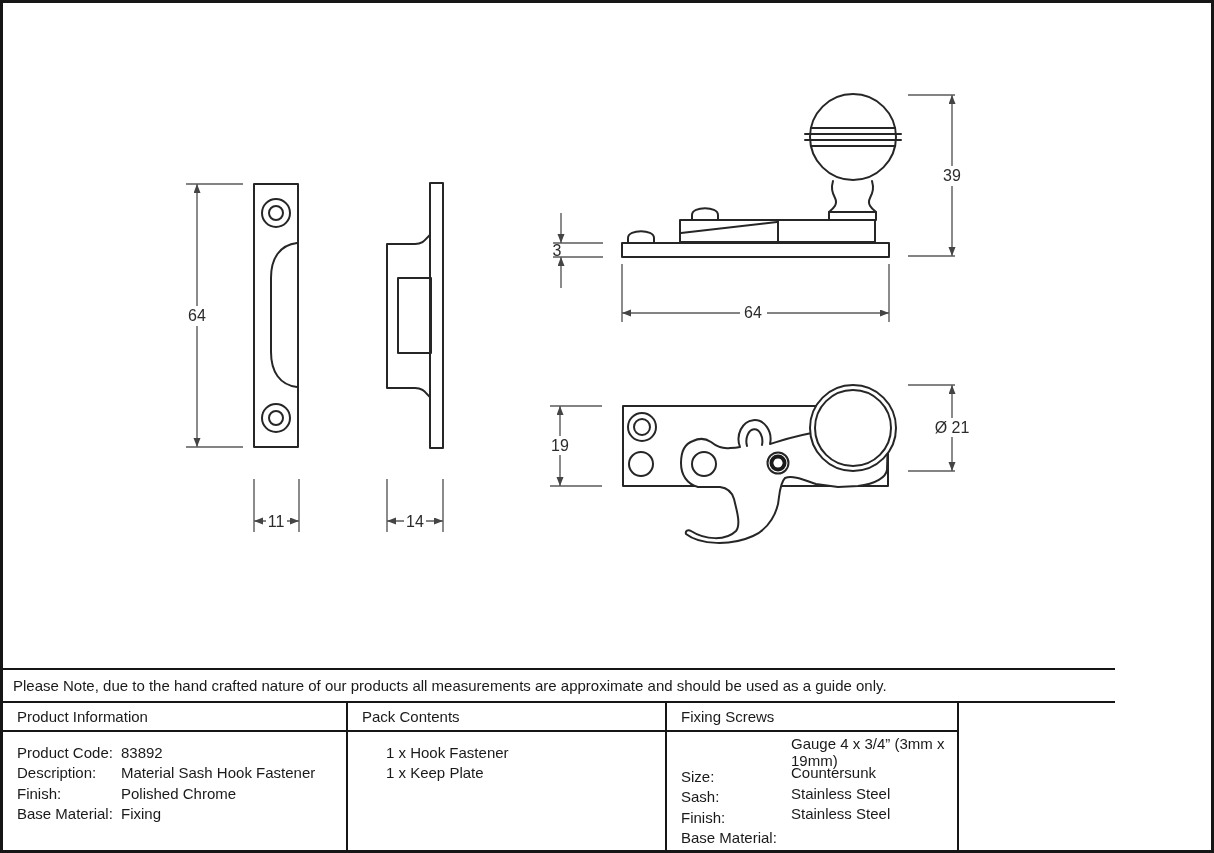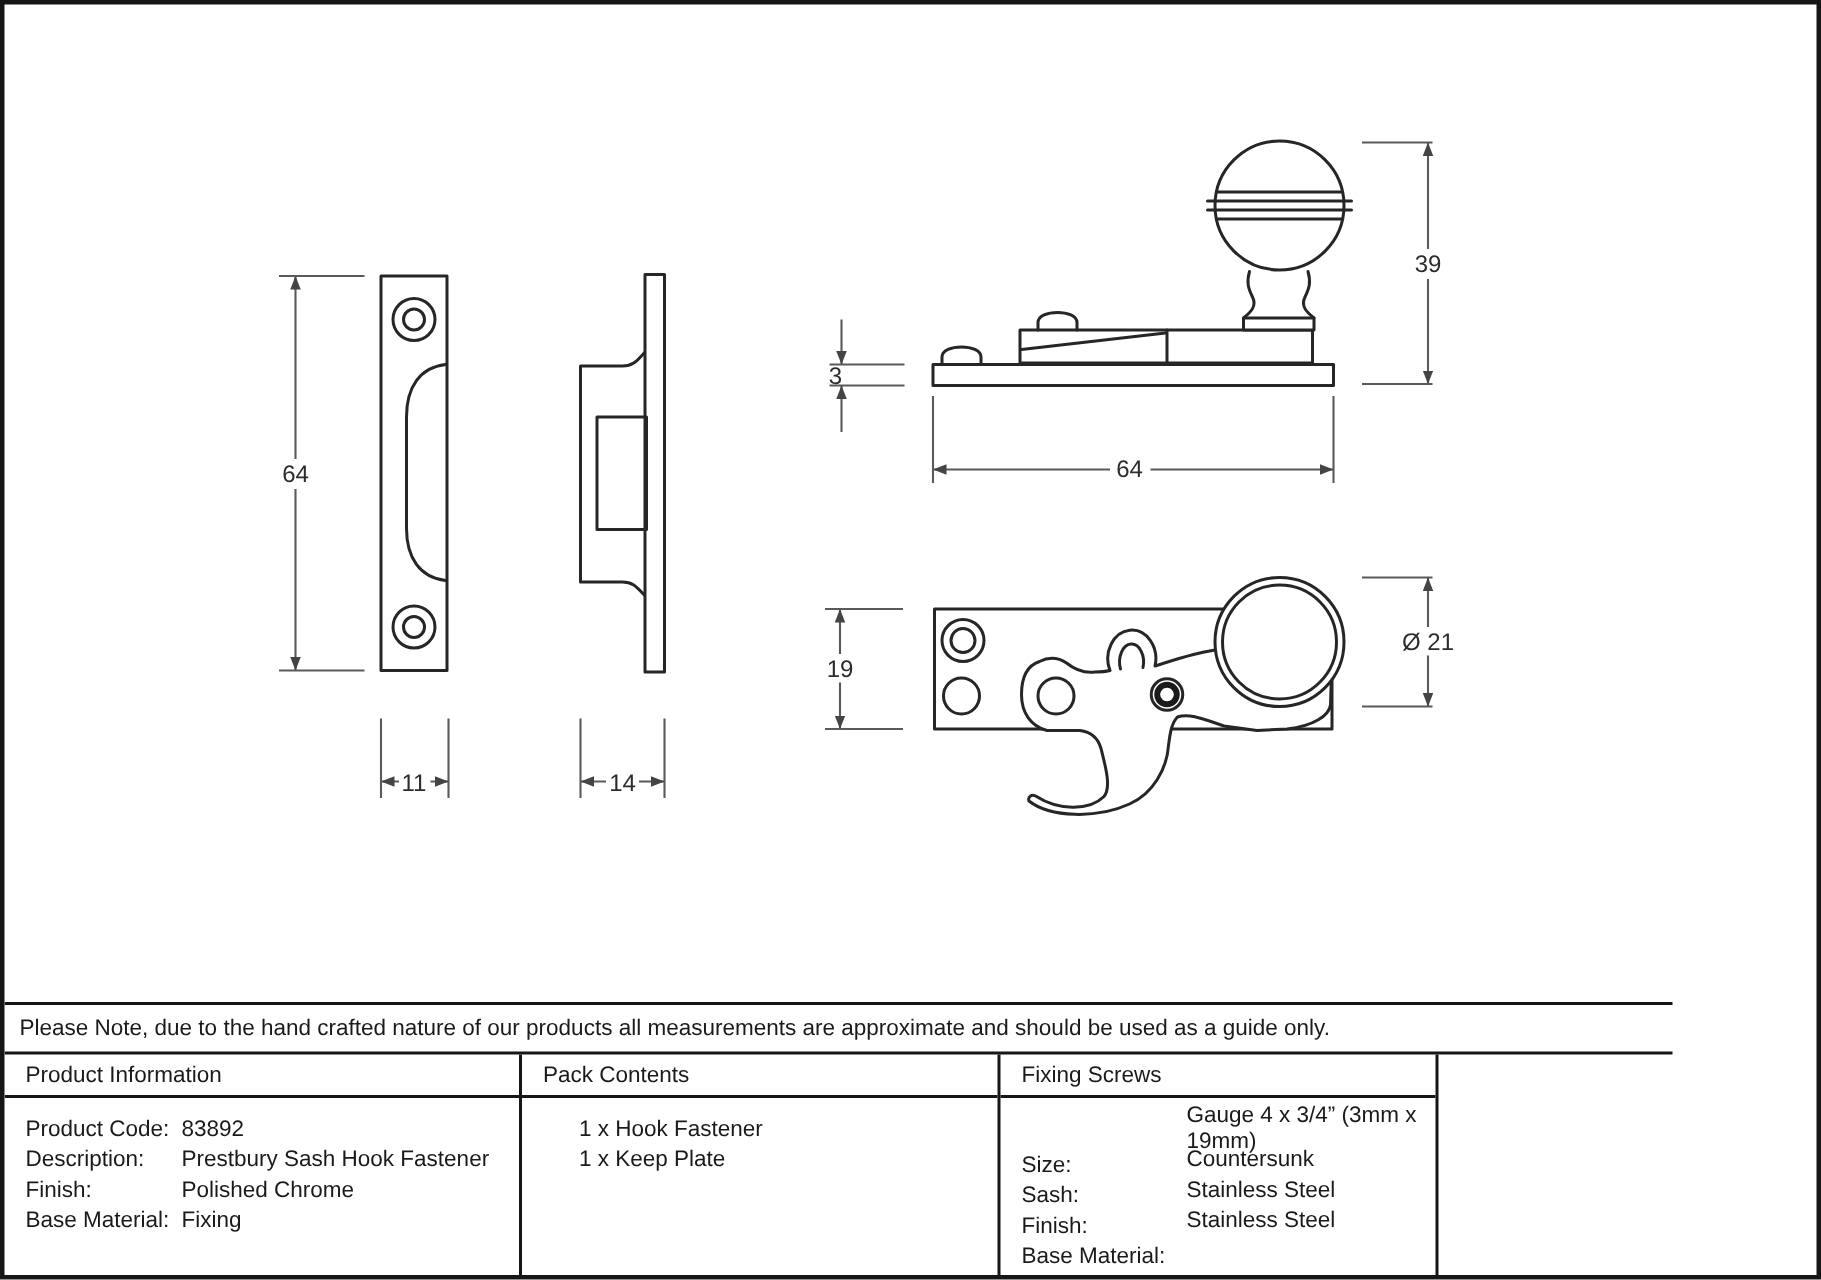--- a/index.html
+++ b/index.html
@@ -217,21 +217,21 @@
 
     <div class="col col-1">
       <div class="col-header">Product Information</div>
       <div class="col-body">
         <div class="kv">
           <span class="k">Product Code:</span>
           <span class="v">83892</span>
         </div>
         <div class="kv">
           <span class="k">Description:</span>
-          <span class="v">Prestbury Sash Hook Fastener</span>
+          <span class="v">Material Sash Hook Fastener</span>
         </div>
         <div class="kv">
           <span class="k">Finish:</span>
           <span class="v">Polished Chrome</span>
         </div>
         <div class="kv">
           <span class="k">Base Material:</span>
           <span class="v">Fixing</span>
         </div>
       </div>

